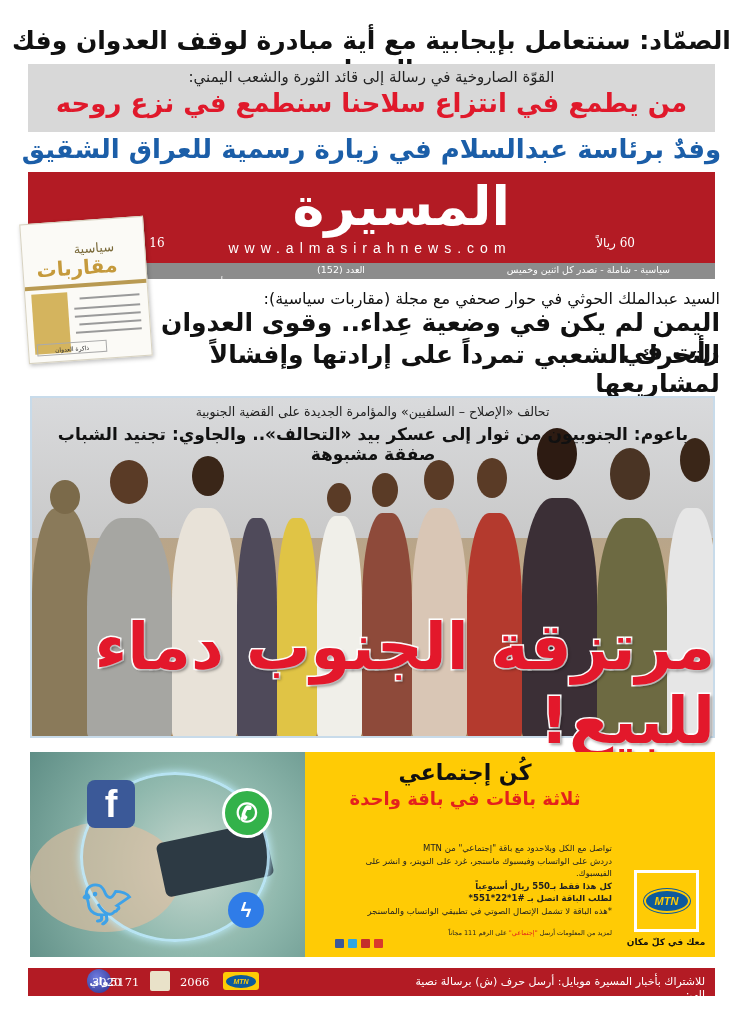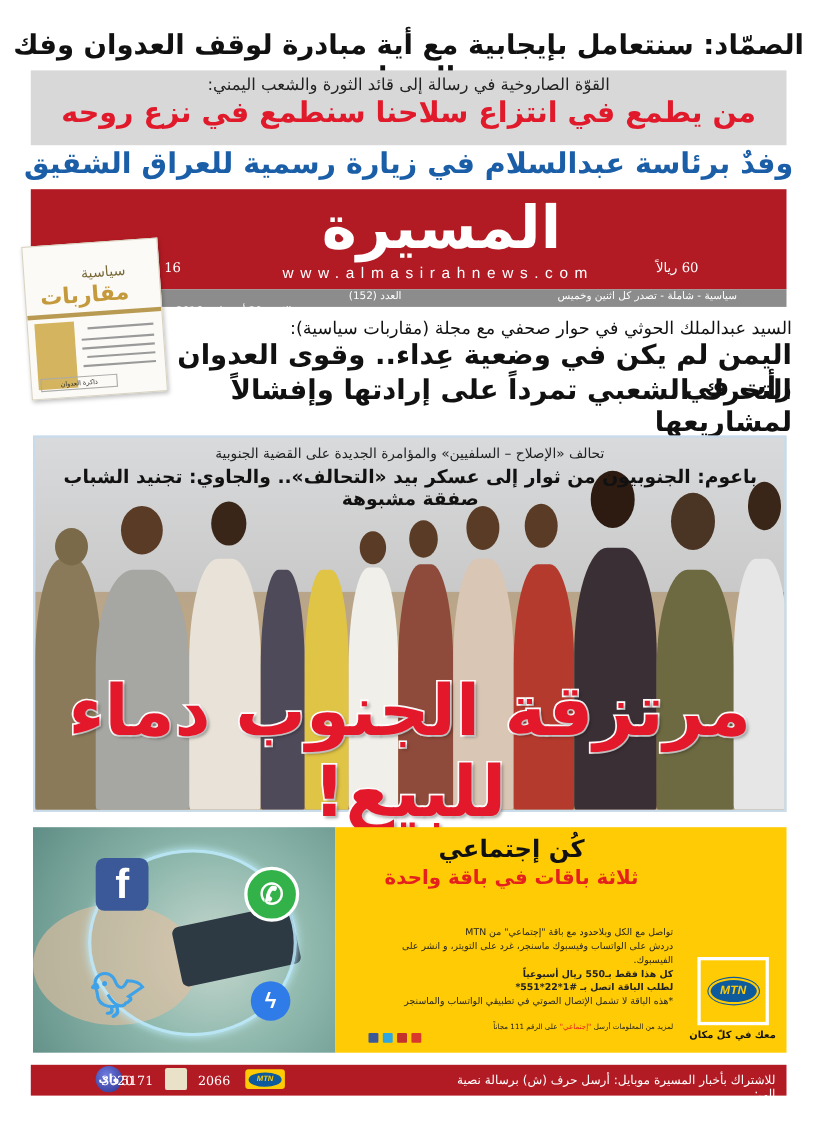--- a/index.html
+++ b/index.html
@@ -13,21 +13,21 @@
   #h1 { left: 0; top: 26px; width: 743px; font-size: 25px; font-weight: bold; color: #111; letter-spacing: -0.5px; }
   #grey-band { left: 28px; top: 64px; width: 687px; height: 68px; background: #d8d8d8; }
   #h2-kicker { left: 28px; top: 68px; width: 687px; font-size: 15px; color: #222; }
   #h2-main { left: 28px; top: 88px; width: 687px; font-size: 26px; font-weight: bold; color: #e0192b; letter-spacing: -0.5px; }
   #h3 { left: 0; top: 134px; width: 743px; font-size: 26px; font-weight: bold; color: #1b5ea8; letter-spacing: -0.5px; }
 
   
   #masthead { left: 28px; top: 172px; width: 687px; height: 91px; background: #b31b24; }
   #logo { left: 230px; top: 176px; width: 280px; height: 62px; }
   #logo-text { width: 100%; font-size: 54px; font-weight: bold; color: #ffffff; line-height: 62px; text-align: right; font-family: "DejaVu Sans", sans-serif; letter-spacing: -2px; }
-  #website { left: 200px; top: 240px; width: 340px; font-size: 14px; color: #ffffff; letter-spacing: 6px; direction: ltr; text-align: right; font-family: "Liberation Sans", sans-serif; }
+  #website { left: 200px; top: 240px; width: 340px; font-size: 14px; color: #ffffff; letter-spacing: 6px; direction: ltr; text-align: center; font-family: "Liberation Sans", sans-serif; }
   #price { left: 545px; top: 236px; width: 90px; font-size: 12px; color: #ffffff; font-family: "DejaVu Serif", serif; }
   #pages { left: 115px; top: 236px; width: 90px; font-size: 12px; color: #ffffff; font-family: "DejaVu Serif", serif; text-align: left; }
   #info-strip { left: 28px; top: 263px; width: 687px; height: 16px; background: #8c8c8c; }
   #strip-freq { left: 370px; top: 264px; width: 300px; font-size: 9.5px; color: #ffffff; }
   #strip-issue { left: 255px; top: 264px; width: 110px; font-size: 9.5px; color: #ffffff; }
   #strip-date { left: 125px; top: 277px; width: 140px; font-size: 9.5px; color: #ffffff; }
 
   
   #magazine { left: 24px; top: 220px; width: 124px; height: 140px; background: #fbfaf6; border: 1px solid #d8d3c2; transform: rotate(-4deg); box-shadow: 1px 2px 4px rgba(0,0,0,0.25); overflow: hidden; }
   #mag-title-small { position: absolute; right: 30px; top: 20px; font-size: 13px; color: #7a6a3a; }
@@ -43,21 +43,21 @@
   #int-head2 { left: 160px; top: 340px; width: 560px; font-size: 25px; font-weight: bold; color: #111; text-align: right; letter-spacing: -0.5px; }
 
   
   #photo-frame { left: 30px; top: 396px; width: 685px; height: 342px; border: 2px solid #c8dbea; background: #d0dde8; overflow: hidden; }
   #photo-sky { position: absolute; left: 0; top: 0; width: 100%; height: 140px; background: linear-gradient(#d9dadc, #c9c9c9); }
   #photo-ground { position: absolute; left: 0; top: 140px; width: 100%; height: 202px; background: linear-gradient(#b8a58a, #c9a878 60%, #a88458); }
   .person { position: absolute; border-radius: 40% 40% 8px 8px; }
   .head { position: absolute; border-radius: 50%; background: #5a3b26; }
   #story-kicker { left: 30px; top: 404px; width: 685px; font-size: 12.5px; color: #222; text-align: center; }
   #story-sub { left: 30px; top: 424px; width: 686px; font-size: 17px; font-weight: bold; color: #111; text-align: center; letter-spacing: -0.3px; }
-  #big-headline { left: 30px; top: 610px; width: 685px; font-size: 64px; font-weight: bold; color: #e3182b; text-align: center; letter-spacing: -2px;
+  #big-headline { left: 30px; top: 610px; width: 685px; font-size: 64px; font-weight: bold; color: #e3182b; letter-spacing: -2px;
      -webkit-text-stroke: 3px #ffffff; paint-order: stroke fill; text-shadow: 0 0 2px #fff, 2px 2px 3px rgba(0,0,0,0.4); }
 
   
   #ad-photo { left: 30px; top: 752px; width: 275px; height: 205px; background: radial-gradient(circle at 60% 55%, #c7d8cf 0%, #8fb8ad 45%, #5f8e86 100%); overflow: hidden; }
   #ad-ring { position: absolute; left: 50px; top: 20px; width: 190px; height: 170px; border: 3px solid rgba(190,235,255,0.85); border-radius: 50%; box-shadow: 0 0 8px #bfefff; }
   #ad-phone { position: absolute; left: 130px; top: 80px; width: 110px; height: 55px; background: #2d3a44; border-radius: 6px; transform: rotate(-12deg); }
   #ad-hand { position: absolute; left: 0; top: 70px; width: 150px; height: 110px; background: rgba(225,190,160,0.65); border-radius: 50%; }
   .social { position: absolute; display: flex; align-items: center; justify-content: center; color: #fff; font-weight: bold; font-family: "Liberation Sans", sans-serif; }
   #fb-icon { left: 57px; top: 28px; width: 48px; height: 48px; background: #3b5998; border-radius: 8px; font-size: 38px; }
   #wa-icon { left: 192px; top: 36px; width: 50px; height: 50px; background: #33b24a; border: 3px solid #fff; border-radius: 50%; font-size: 26px; }

